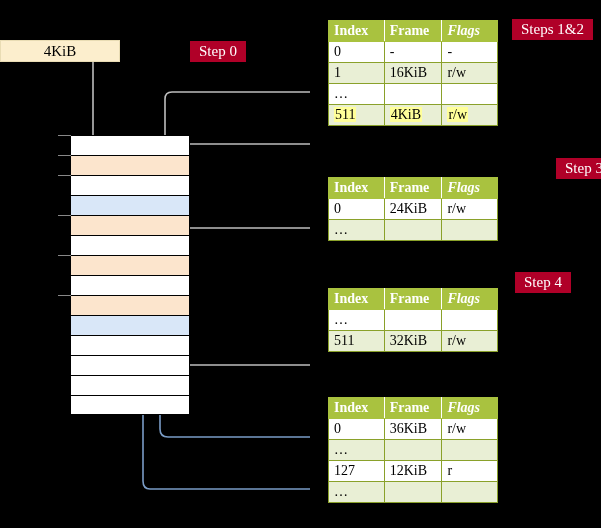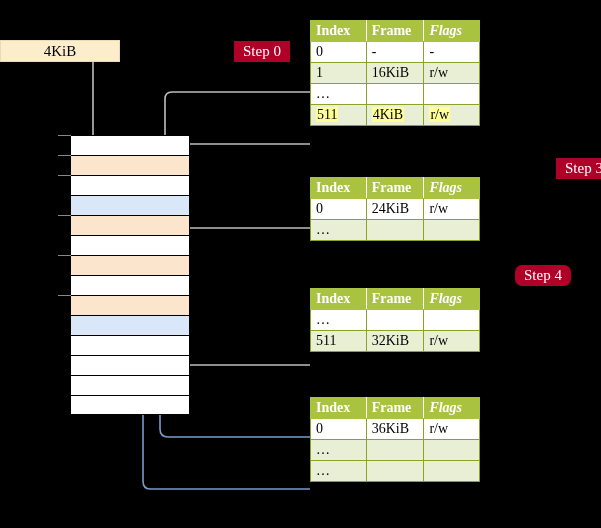--- a/index.html
+++ b/index.html
@@ -26,21 +26,21 @@
     border-left:1.5px solid #000;border-right:1.5px solid #000;
     border-top:1.5px solid #000;background:#fff;
   }
   .memrow.last{border-bottom:1.5px solid #000;}
   .memrow.peach{background:#fce5cd;}
   .memrow.blue{background:#d9e7f8;}
   .tick{position:absolute;left:-13px;width:13px;height:0;border-top:1.5px solid #888;}
 
   
   .ptable{
-    position:absolute;left:310px;width:170px;
+    position:absolute;left:328px;width:170px;
     border-collapse:collapse;background:#fff;
     font-size:14px;color:#000;
   }
   .ptable td,.ptable th{
     border:1px solid #8aa12a;
     padding:2px 5px;height:20px;box-sizing:border-box;
     text-align:left;font-weight:normal;white-space:nowrap;
     overflow:hidden;
   }
   .ptable th{
@@ -215,25 +215,31 @@
         <tr>
           <td class="c0">0</td>
           <td class="c1">36KiB</td>
           <td class="c2">r/w</td>
         </tr>
         <tr class="alt">
           <td class="c0">…</td>
           <td class="c1"></td>
           <td class="c2"></td>
         </tr>
-        <tr class="alt">
-          <td class="c0">…</td>
-          <td class="c1"></td>
-          <td class="c2"></td>
-        </tr>
-      </tbody>
-    </table>
-
-  <div class="badge" style="left:190px;top:41px;margin-left:44px;">Step 0</div>
+        <tr>
+          <td class="c0">127</td>
+          <td class="c1">12KiB</td>
+          <td class="c2">r</td>
+        </tr>
+        <tr class="alt">
+          <td class="c0">…</td>
+          <td class="c1"></td>
+          <td class="c2"></td>
+        </tr>
+      </tbody>
+    </table>
+
+  <div class="badge" style="left:190px;top:41px;">Step 0</div>
+  <div class="badge" style="left:512px;top:19px;">Steps 1&amp;2</div>
   <div class="badge" style="left:519px;top:158px;margin-left:37px;">Step 3</div>
-  <div class="badge" style="left:515px;top:265px;border-radius:7px;">Step 4</div>
+  <div class="badge" style="left:515px;top:272px;">Step 4</div>
 
 </div>
 
 </body></html>

